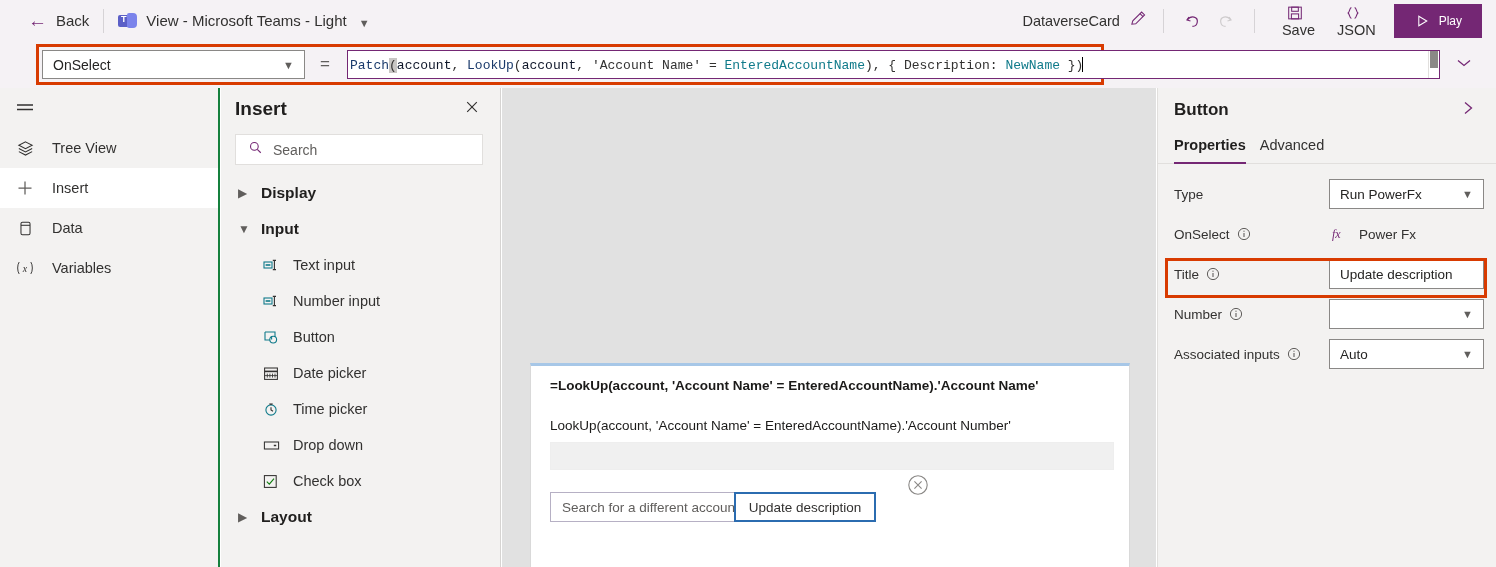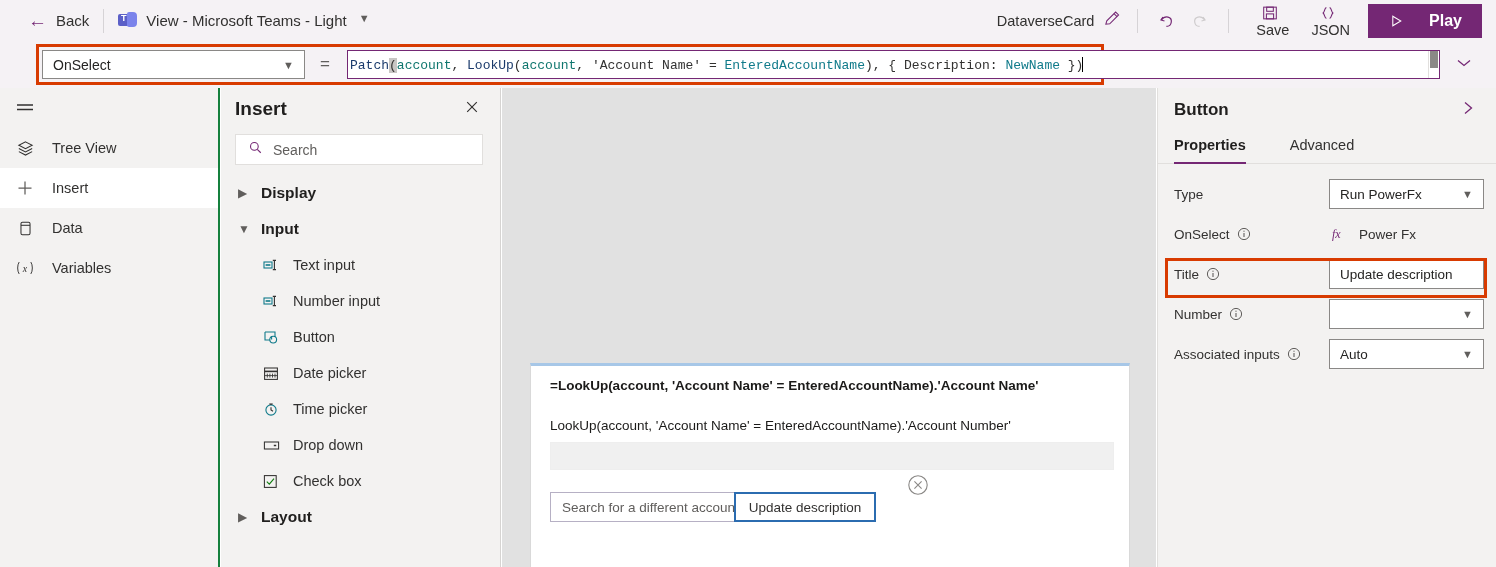--- a/index.html
+++ b/index.html
@@ -18,21 +18,21 @@
     background: #f5f2f5;
     display: flex; align-items: center;
   }
   .tb-back {
     display: flex; align-items: center; gap: 9px;
     margin-left: 28px; cursor: pointer; color: #3b3a39;
   }
   .tb-back .arrow { color: #742774; font-size: 19px; line-height: 1; }
   .tb-back .lbl { font-size: 15px; color: #323130; }
   .tb-div { width: 1px; height: 24px; background: #d6d3d6; margin: 0 14px; }
-  .tb-view { display: flex; align-items: flex-start; gap: 9px; cursor: pointer; }
+  .tb-view { display: flex; align-items: flex-end; gap: 9px; cursor: pointer; }
   .tb-view .lbl { font-size: 15px; color: #323130; }
   .tb-view .chev { font-size: 11px; color: #605e5c; margin-left: 3px; }
   .teams-ic { width: 19px; height: 16px; position: relative; }
   .teams-ic .b1 {
     position:absolute; left:0; top:2px; width:11px; height:12px;
     background:#5b5fc7; border-radius:2px;
   }
   .teams-ic .b1:after{
     content:"T"; position:absolute; left:0; right:0; top:-1px;
     color:#fff; font-size:9px; text-align:center; font-weight:bold;
@@ -49,21 +49,21 @@
   .icbtn { display:flex; align-items:center; justify-content:center;
            height:32px; padding:0 6px; cursor:pointer; }
   .icbtn.dis { opacity: .36; cursor: default; }
   .tb-text { font-size: 14.5px; color: #323130; margin-left: 6px; }
   .tb-grp { display:flex; align-items:center; cursor:pointer; padding: 0 8px; flex-direction: column; }
   .play-btn {
     display:flex; align-items:center; gap:9px;
     background:#742774; color:#fff; height:34px; padding:0 20px;
     margin-left: 10px; cursor:pointer;
   }
-  .play-btn .lbl { font-size: 16px; font-weight: bold; margin-left: 16px; }
+  .play-btn .lbl { font-size: 12px; font-weight: normal; }
 
   
   .fbar-wrap {
     position: absolute; top: 41px; left:0; width: 1496px; height: 47px;
     background: #f5f2f5;
   }
   .fbar-highlight {
     position:absolute; left:36px; top:3px; width:1068px; height:41px;
     border: 3px solid #d83b01;
   }
@@ -81,21 +81,21 @@
   .fx-input {
     position:absolute; left:347px; top:9px; width:1093px; height:29px;
     background:#fff; border:1px solid #742774;
     display:flex; align-items:center; overflow:hidden;
   }
   .fx-text {
     font-family:"Liberation Mono", monospace; font-size:13px;
     white-space:nowrap; padding-left:2px; color:#323130;
   }
   .fx-text .fn { color:#1a3a6b; }
-  .fx-text .tbl { color:#0f766e; }
+  .fx-text .tbl { color:#0f172a; }
   .fx-text .var { color:#0f7a8a; }
   .fx-text .str { color:#333; }
   .fx-caret {
     display:inline-block; width:1px; height:15px; background:#000;
     vertical-align:-3px; margin-left:-1px;
   }
   .fx-sel {
     background:#c8c6c4;
   }
   .fx-scroll {
@@ -195,21 +195,21 @@
     position:absolute; left:1157px; top:88px; width:339px; height:479px;
     background:#f3f2f1; border-left:1px solid #e1dfdd;
   }
   .rp-head {
     display:flex; align-items:center; justify-content:space-between;
     padding: 11px 20px 0 16px;
   }
   .rp-title { font-size:17px; font-weight:bold; color:#201f1e; }
   .rp-collapse { cursor:pointer; color:#742774; font-size:16px; }
   .rp-tabs {
-    display:flex; gap:44px; padding-left:16px; margin-top:16px;
+    display:flex; gap:14px; padding-left:16px; margin-top:16px;
     border-bottom:1px solid #e1dfdd;
   }
   .rp-tab {
     font-size:14.5px; color:#323130; padding-bottom:9px; cursor:pointer;
     border-bottom:2px solid transparent; margin-bottom:-1px;
   }
   .rp-tab.sel { font-weight:bold; color:#201f1e; border-bottom-color:#742774; }
   .prow {
     display:flex; align-items:center; height:40px; padding: 0 16px 0 16px;
     position:relative;

